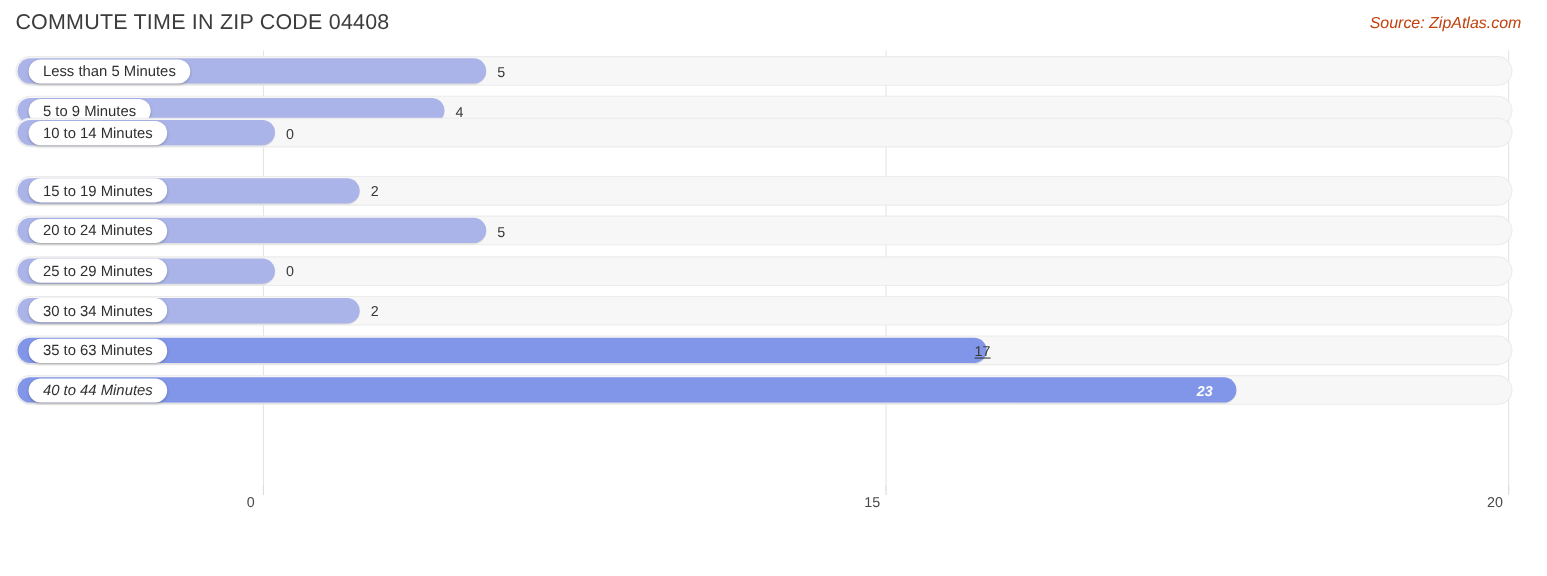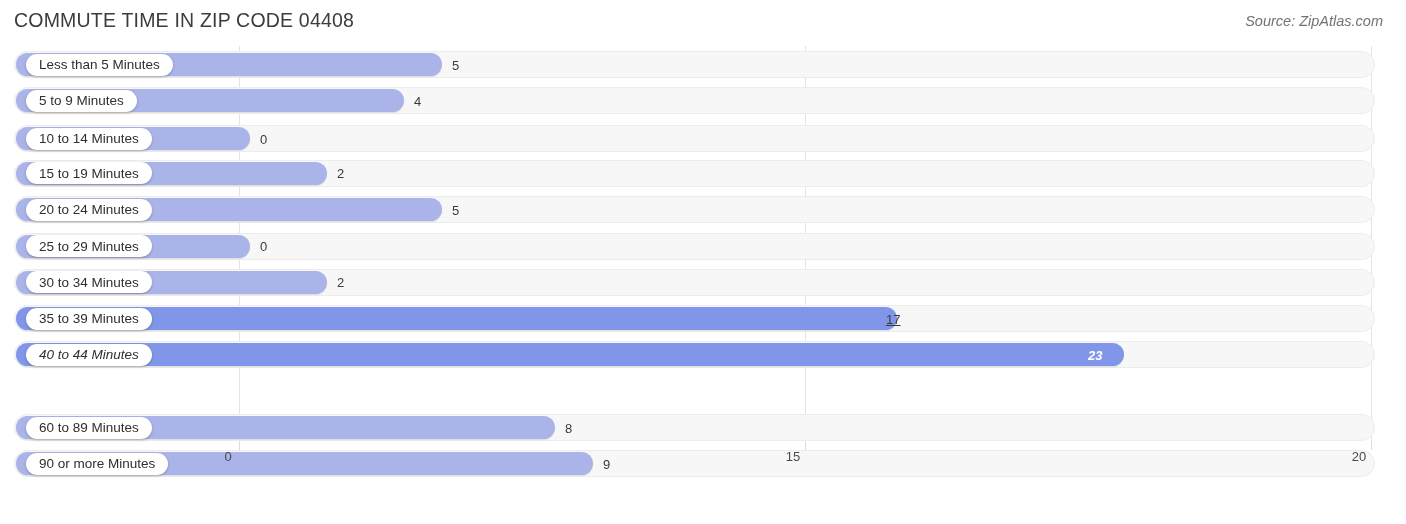--- a/index.html
+++ b/index.html
@@ -14,21 +14,21 @@
 
   
   #header { position: absolute; left:0; top:0; width:1397px; height:46px; }
   #chart-title {
     position: absolute; left: 14px; top: 9px;
     font-size: 19.5px; font-weight: 400; letter-spacing: .2px;
     color: #3c3c3c; white-space: nowrap;
   }
   #source-note {
     position: absolute; right: 14px; top: 13px;
-    font-size: 14.5px; font-style: italic; color: #737373; white-space: nowrap;
+    font-size: 14.5px; font-style: italic; color: #c2410c; white-space: nowrap;
   }
 
   
   #plot { position: absolute; left:0; top:46px; width:1388px; height:440px; }
 
   .gridline { position:absolute; top:0; bottom:40px; width:1px; background:#e4e4e4; }
 
   #rows { position:absolute; left:0; top:0; right:0; bottom:40px; }
 
   .row { position: absolute; left: 14px; right: 13px; height: 27px; }
@@ -95,21 +95,21 @@
           <div class="bar" style="width: 426px;"></div>
           <div class="pill">Less than 5 Minutes</div>
           <div class="val-out" style="left: 438px;">5</div>
         </div>
         <div class="row" style="top: 41.3px;">
           <div class="track"></div>
           <div class="bar" style="width: 388px;"></div>
           <div class="pill">5 to 9 Minutes</div>
           <div class="val-out" style="left: 400px;">4</div>
         </div>
-        <div class="row" style="top: 79px;">
+        <div class="row" style="top: 61px;">
           <div class="track"></div>
           <div class="bar" style="width: 234px;"></div>
           <div class="pill">10 to 14 Minutes</div>
           <div class="val-out" style="left: 246px;">0</div>
         </div>
         <div class="row" style="top: 113.9px;">
           <div class="track"></div>
           <div class="bar" style="width: 311px;"></div>
           <div class="pill">15 to 19 Minutes</div>
           <div class="val-out" style="left: 323px;">2</div>
@@ -128,40 +128,28 @@
         </div>
         <div class="row" style="top: 222.8px;">
           <div class="track"></div>
           <div class="bar" style="width: 311px;"></div>
           <div class="pill">30 to 34 Minutes</div>
           <div class="val-out" style="left: 323px;">2</div>
         </div>
         <div class="row" style="top: 259.1px;">
           <div class="track"></div>
           <div class="bar dark" style="width: 881px;"></div>
-          <div class="pill">35 to 39 Minutes</div>
+          <div class="pill">35 to 63 Minutes</div>
           <div class="val-out" style="left: 872px; text-decoration: underline;">17</div>
         </div>
         <div class="row" style="top: 295.4px; font-style: italic;">
           <div class="track"></div>
           <div class="bar dark" style="width: 1108px;"></div>
           <div class="pill">40 to 44 Minutes</div>
           <div class="val-in" style="left: 1074px;">23</div>
-        </div>
-        <div class="row" style="top: 368px;">
-          <div class="track"></div>
-          <div class="bar" style="width: 539px;"></div>
-          <div class="pill">60 to 89 Minutes</div>
-          <div class="val-out" style="left: 551px;">8</div>
-        </div>
-        <div class="row" style="top: 404.3px;">
-          <div class="track"></div>
-          <div class="bar" style="width: 577px;"></div>
-          <div class="pill">90 or more Minutes</div>
-          <div class="val-out" style="left: 589px;">9</div>
         </div>
       </div>
     <div id="axis">
         <div class="tick-label" style="left: 228px;">0</div>
         <div class="tick-line" style="left: 239px;"></div>
         <div class="tick-label" style="left: 793px;">15</div>
         <div class="tick-line" style="left: 805px;"></div>
         <div class="tick-label" style="left: 1359px;">20</div>
         <div class="tick-line" style="left: 1371px;"></div>
       </div>

